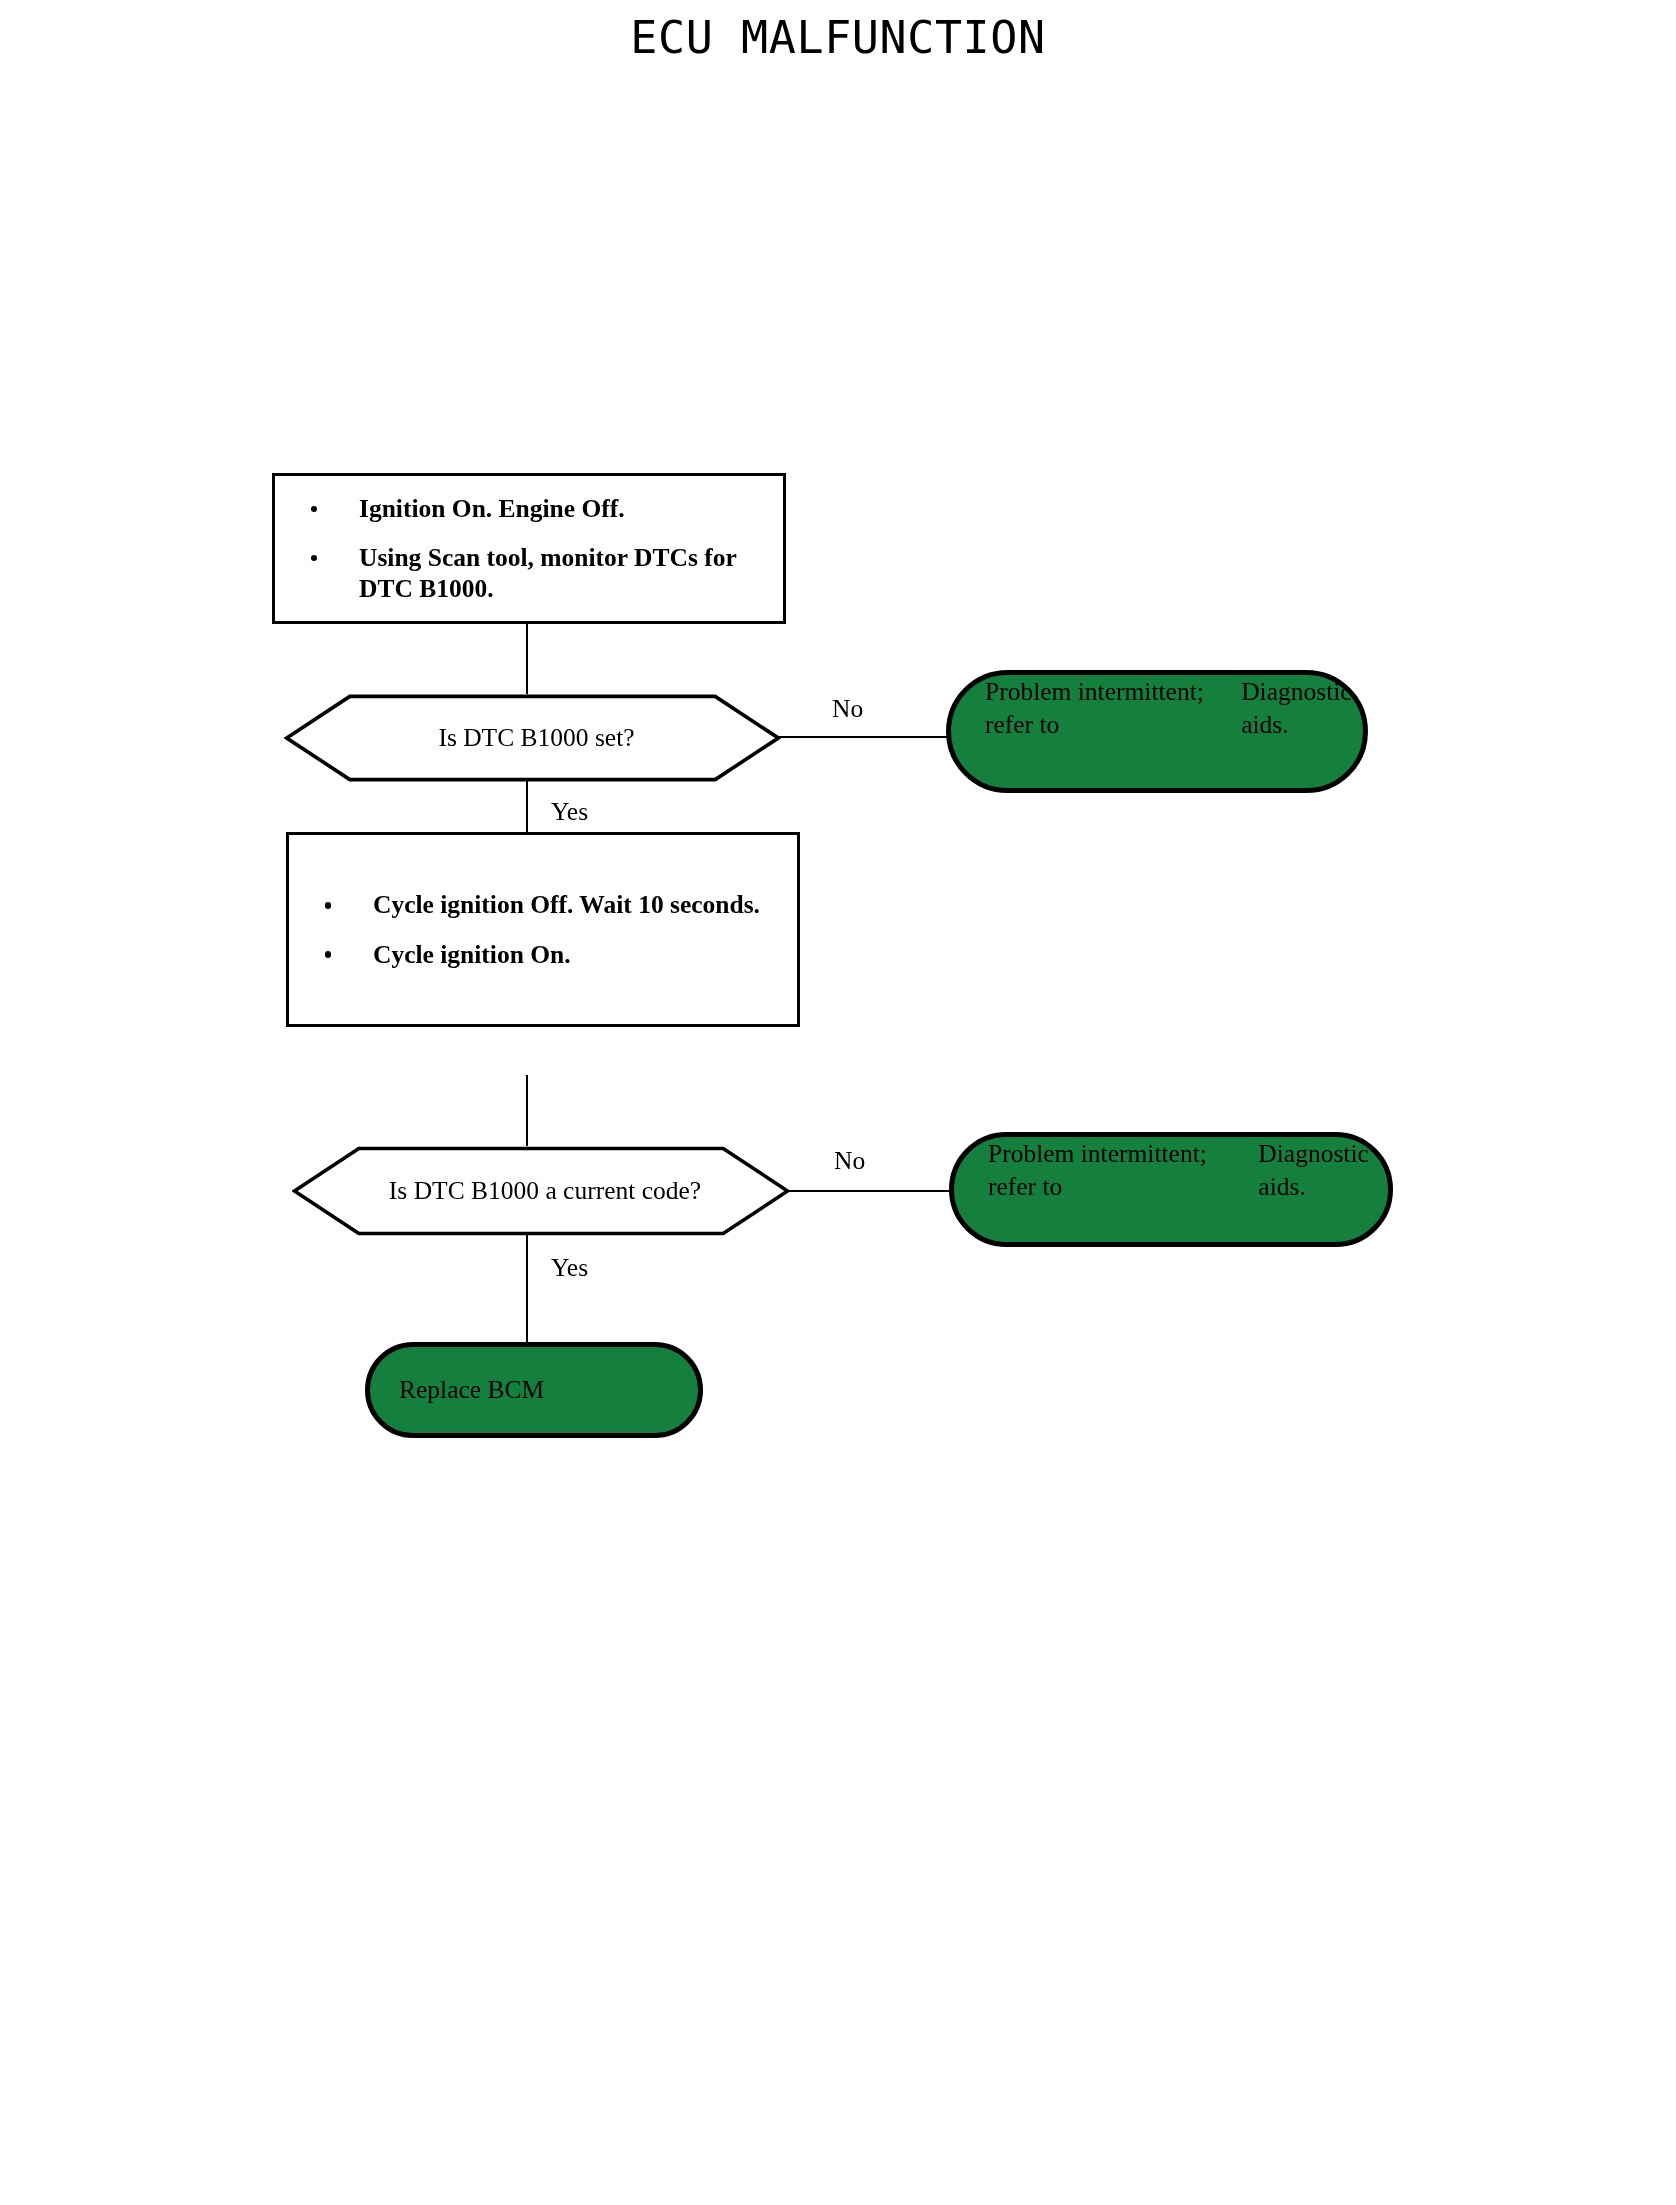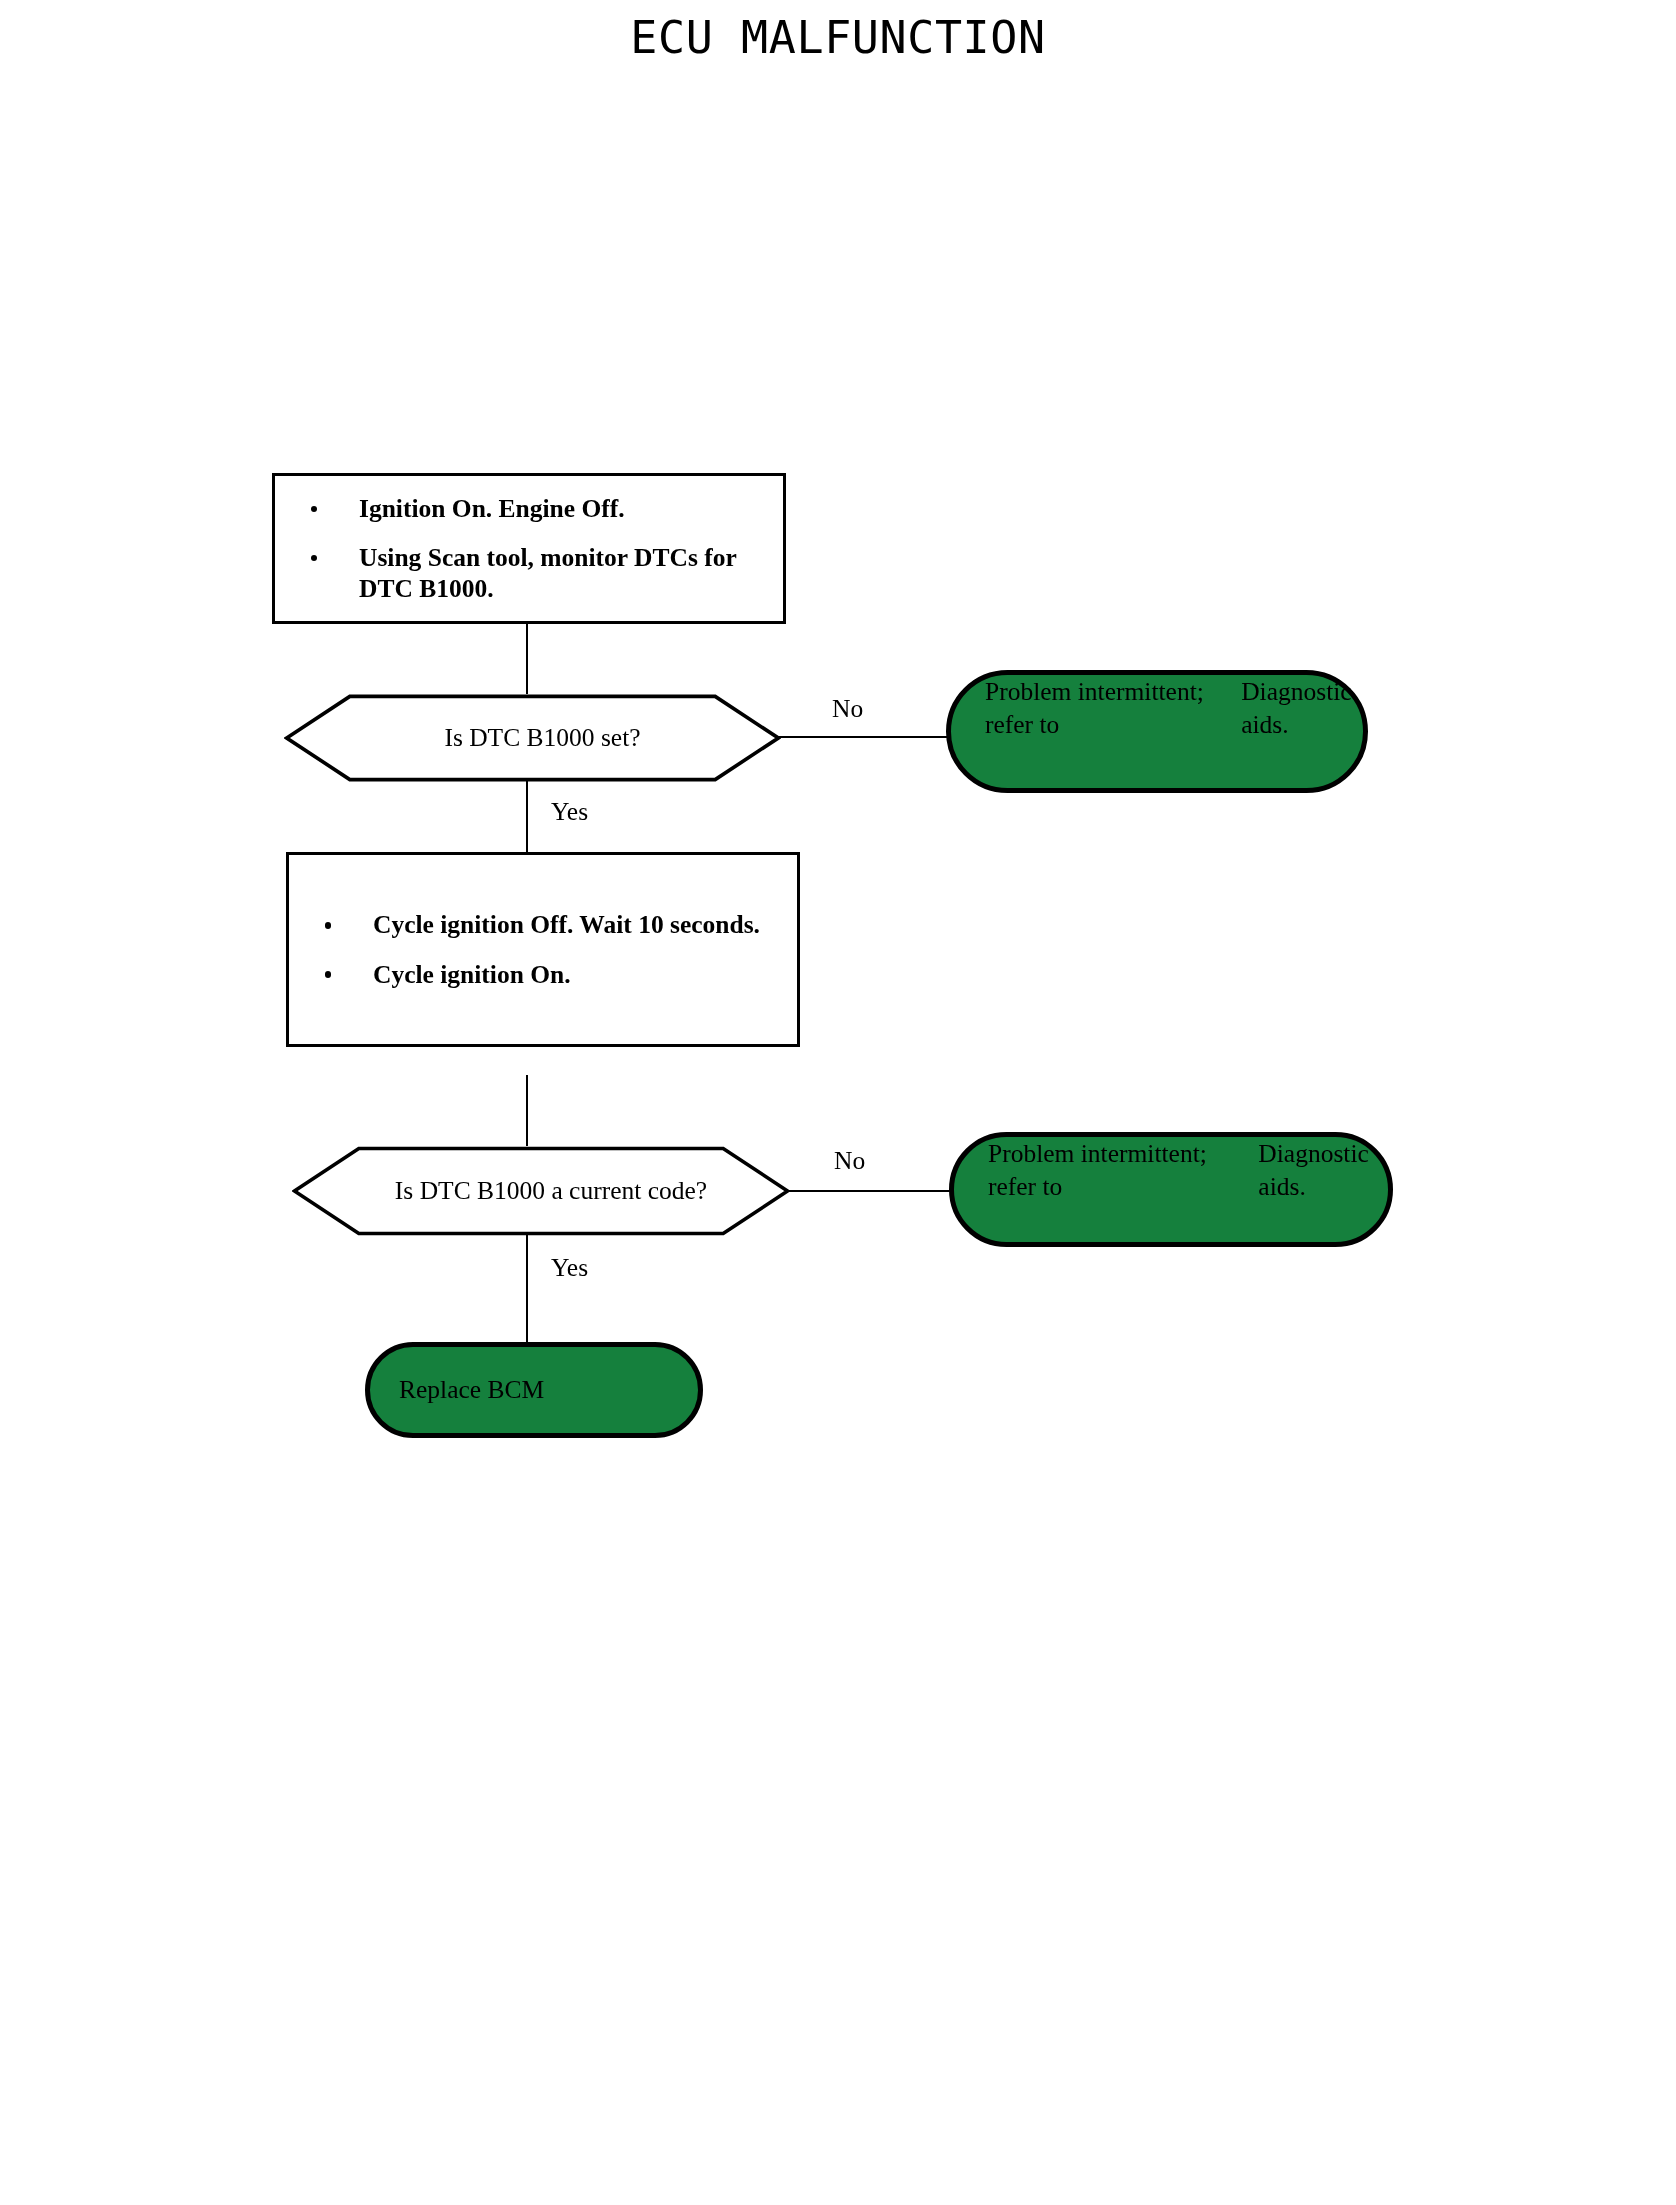--- a/index.html
+++ b/index.html
@@ -75,21 +75,21 @@
     background: #ffffff;
   }
   .decision svg {
     position: absolute;
     left: 0;
     top: 0;
     display: block;
   }
   .decision .dec-label {
     position: absolute;
-    left: 10px;
+    left: 4px;
     top: 0;
     width: 100%;
     height: 100%;
     display: flex;
     align-items: center;
     justify-content: center;
     font-size: 25.5px;
     white-space: nowrap;
     font-family: "Liberation Serif", "DejaVu Serif", serif;
   }
@@ -172,21 +172,21 @@
   <div class="edge-label" style="left:832px; top:694px;">No</div>
 
   <div class="node terminator left-text" style="left:946px; top:670px; width:422px; height:123px; border-radius:62px;">
     <div class="term-text">Problem intermittent; refer to</div>
     <div class="term-text">Diagnostic aids.</div>
   </div>
 
   <div class="conn-v" style="left:526px; top:779px; height:103px;"></div>
   <div class="edge-label" style="left:551px; top:797px;">Yes</div>
 
-  <div class="node process" style="left:286px; top:852px; width:514px; height:195px;">
+  <div class="node process" style="left:286px; top:832px; width:514px; height:195px;">
     <ul class="bullet-list">
       <li>
         <span class="dot"></span>
         <span>Cycle ignition Off. Wait 10 seconds.</span>
       </li>
       <li>
         <span class="dot"></span>
         <span>Cycle ignition On.</span>
       </li>
     </ul>

